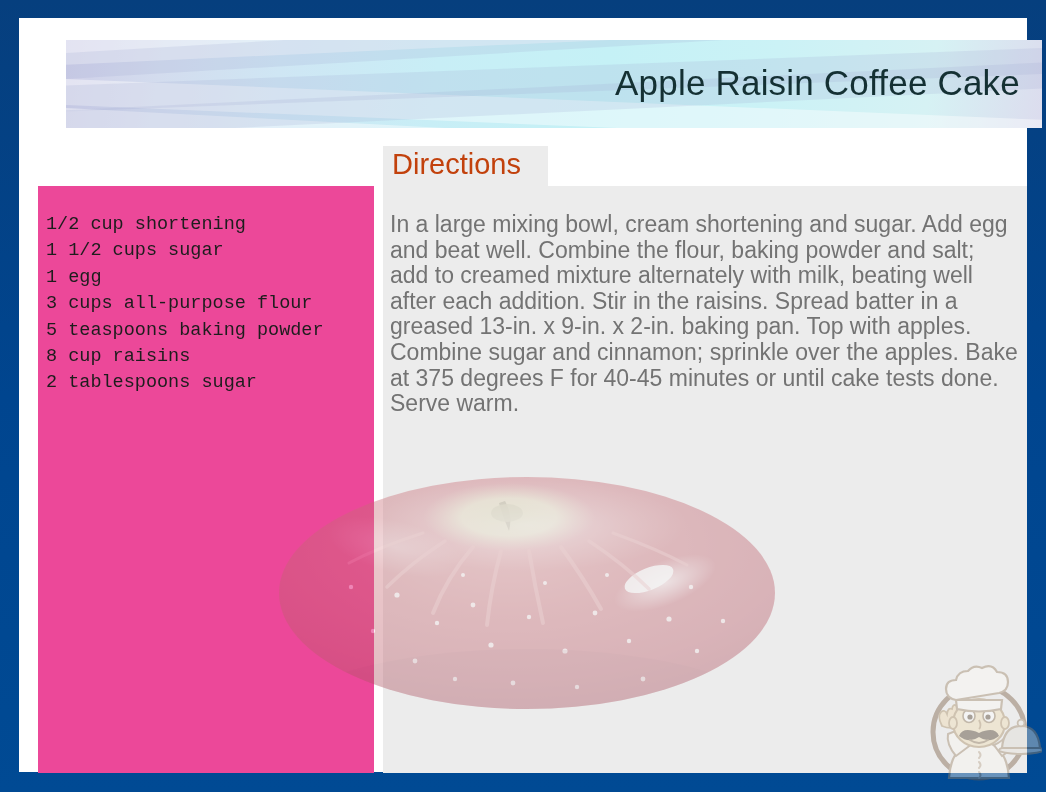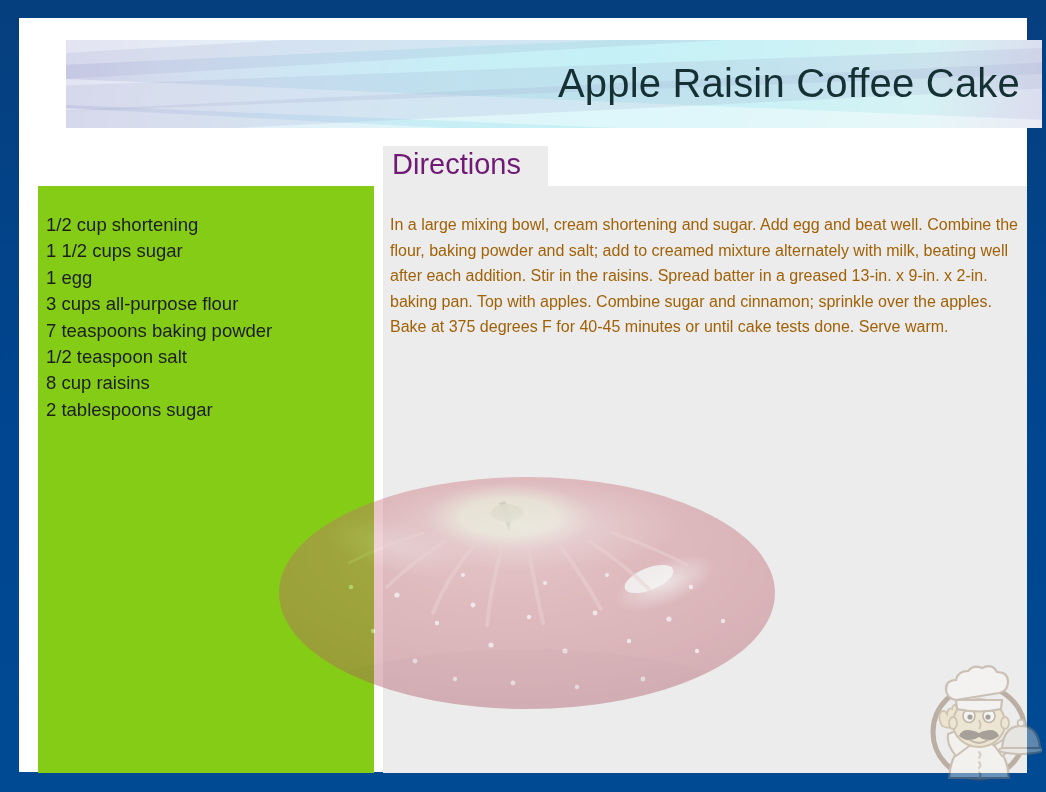--- a/index.html
+++ b/index.html
@@ -67,21 +67,21 @@
     transform-origin: left center;
   }
   .streak.d {
     background: rgba(160,170,210,0.20);
   }
   #banner-title {
     position: absolute;
     right: 22px;
     top: 50%;
     transform: translateY(-52%);
-    font-size: 40px;
+    font-size: 35px;
     color: #143033;
     letter-spacing: 0.2px;
     white-space: nowrap;
   }
 
   
   #ing-tab {
     position: absolute;
     left: 19px;
     top: 128px;
@@ -96,21 +96,22 @@
     font-size: 29px;
     color: #262626;
     white-space: nowrap;
   }
   #ing-panel {
     position: absolute;
     left: 19px;
     top: 168px;
     width: 336px;
     height: 587px;
-    background: #84cc16;
+    background: #ec4899;
+    font-family: Liberation Mono, monospace;
   }
   #ing-list {
     position: absolute;
     left: 8px;
     top: 26px;
     width: 316px;
     font-size: 18.5px;
     color: #1d1d1d;
     line-height: 26.4px;
   }
@@ -122,38 +123,38 @@
     top: 128px;
     width: 165px;
     height: 40px;
     background: #ececec;
   }
   #dir-tab-label {
     position: absolute;
     left: 9px;
     top: 2px;
     font-size: 29px;
-    color: #701a75;
+    color: #c2410c;
     white-space: nowrap;
   }
   #dir-panel {
     position: absolute;
     left: 364px;
     top: 168px;
     width: 644px;
     height: 587px;
     background: #ececec;
   }
   #dir-text {
     position: absolute;
     left: 7px;
     top: 26px;
     width: 628px;
-    font-size: 16px;
-    color: #a16207;
+    font-size: 23px;
+    color: #737373;
     line-height: 25.6px;
     text-align: left;
   }
 
   
   #apple-wrap {
     position: absolute;
     left: 258px;
     top: 437px;
     width: 500px;
@@ -190,22 +191,21 @@
       <div class="streak d" style="top:76px; transform:rotate(-2.8deg);"></div>
       <div id="banner-title">Apple Raisin Coffee Cake</div>
     </div>
 
     <div id="ing-panel">
       <div id="ing-list">
           <div class="ing-item">1/2 cup shortening</div>
           <div class="ing-item">1 1/2 cups sugar</div>
           <div class="ing-item">1 egg</div>
           <div class="ing-item">3 cups all-purpose flour</div>
-          <div class="ing-item">7 teaspoons baking powder</div>
-          <div class="ing-item">1/2 teaspoon salt</div>
+          <div class="ing-item">5 teaspoons baking powder</div>
           <div class="ing-item">8 cup raisins</div>
           <div class="ing-item">2 tablespoons sugar</div>
         </div>
     </div>
 
     <div id="dir-tab">
       <div id="dir-tab-label">Directions</div>
     </div>
     <div id="dir-panel">
       <div id="dir-text">In a large mixing bowl, cream shortening and sugar. Add egg and beat well. Combine the flour, baking powder and salt; add to creamed mixture alternately with milk, beating well after each addition. Stir in the raisins. Spread batter in a greased 13-in. x 9-in. x 2-in. baking pan. Top with apples. Combine sugar and cinnamon; sprinkle over the apples. Bake at 375 degrees F for 40-45 minutes or until cake tests done. Serve warm.</div>

